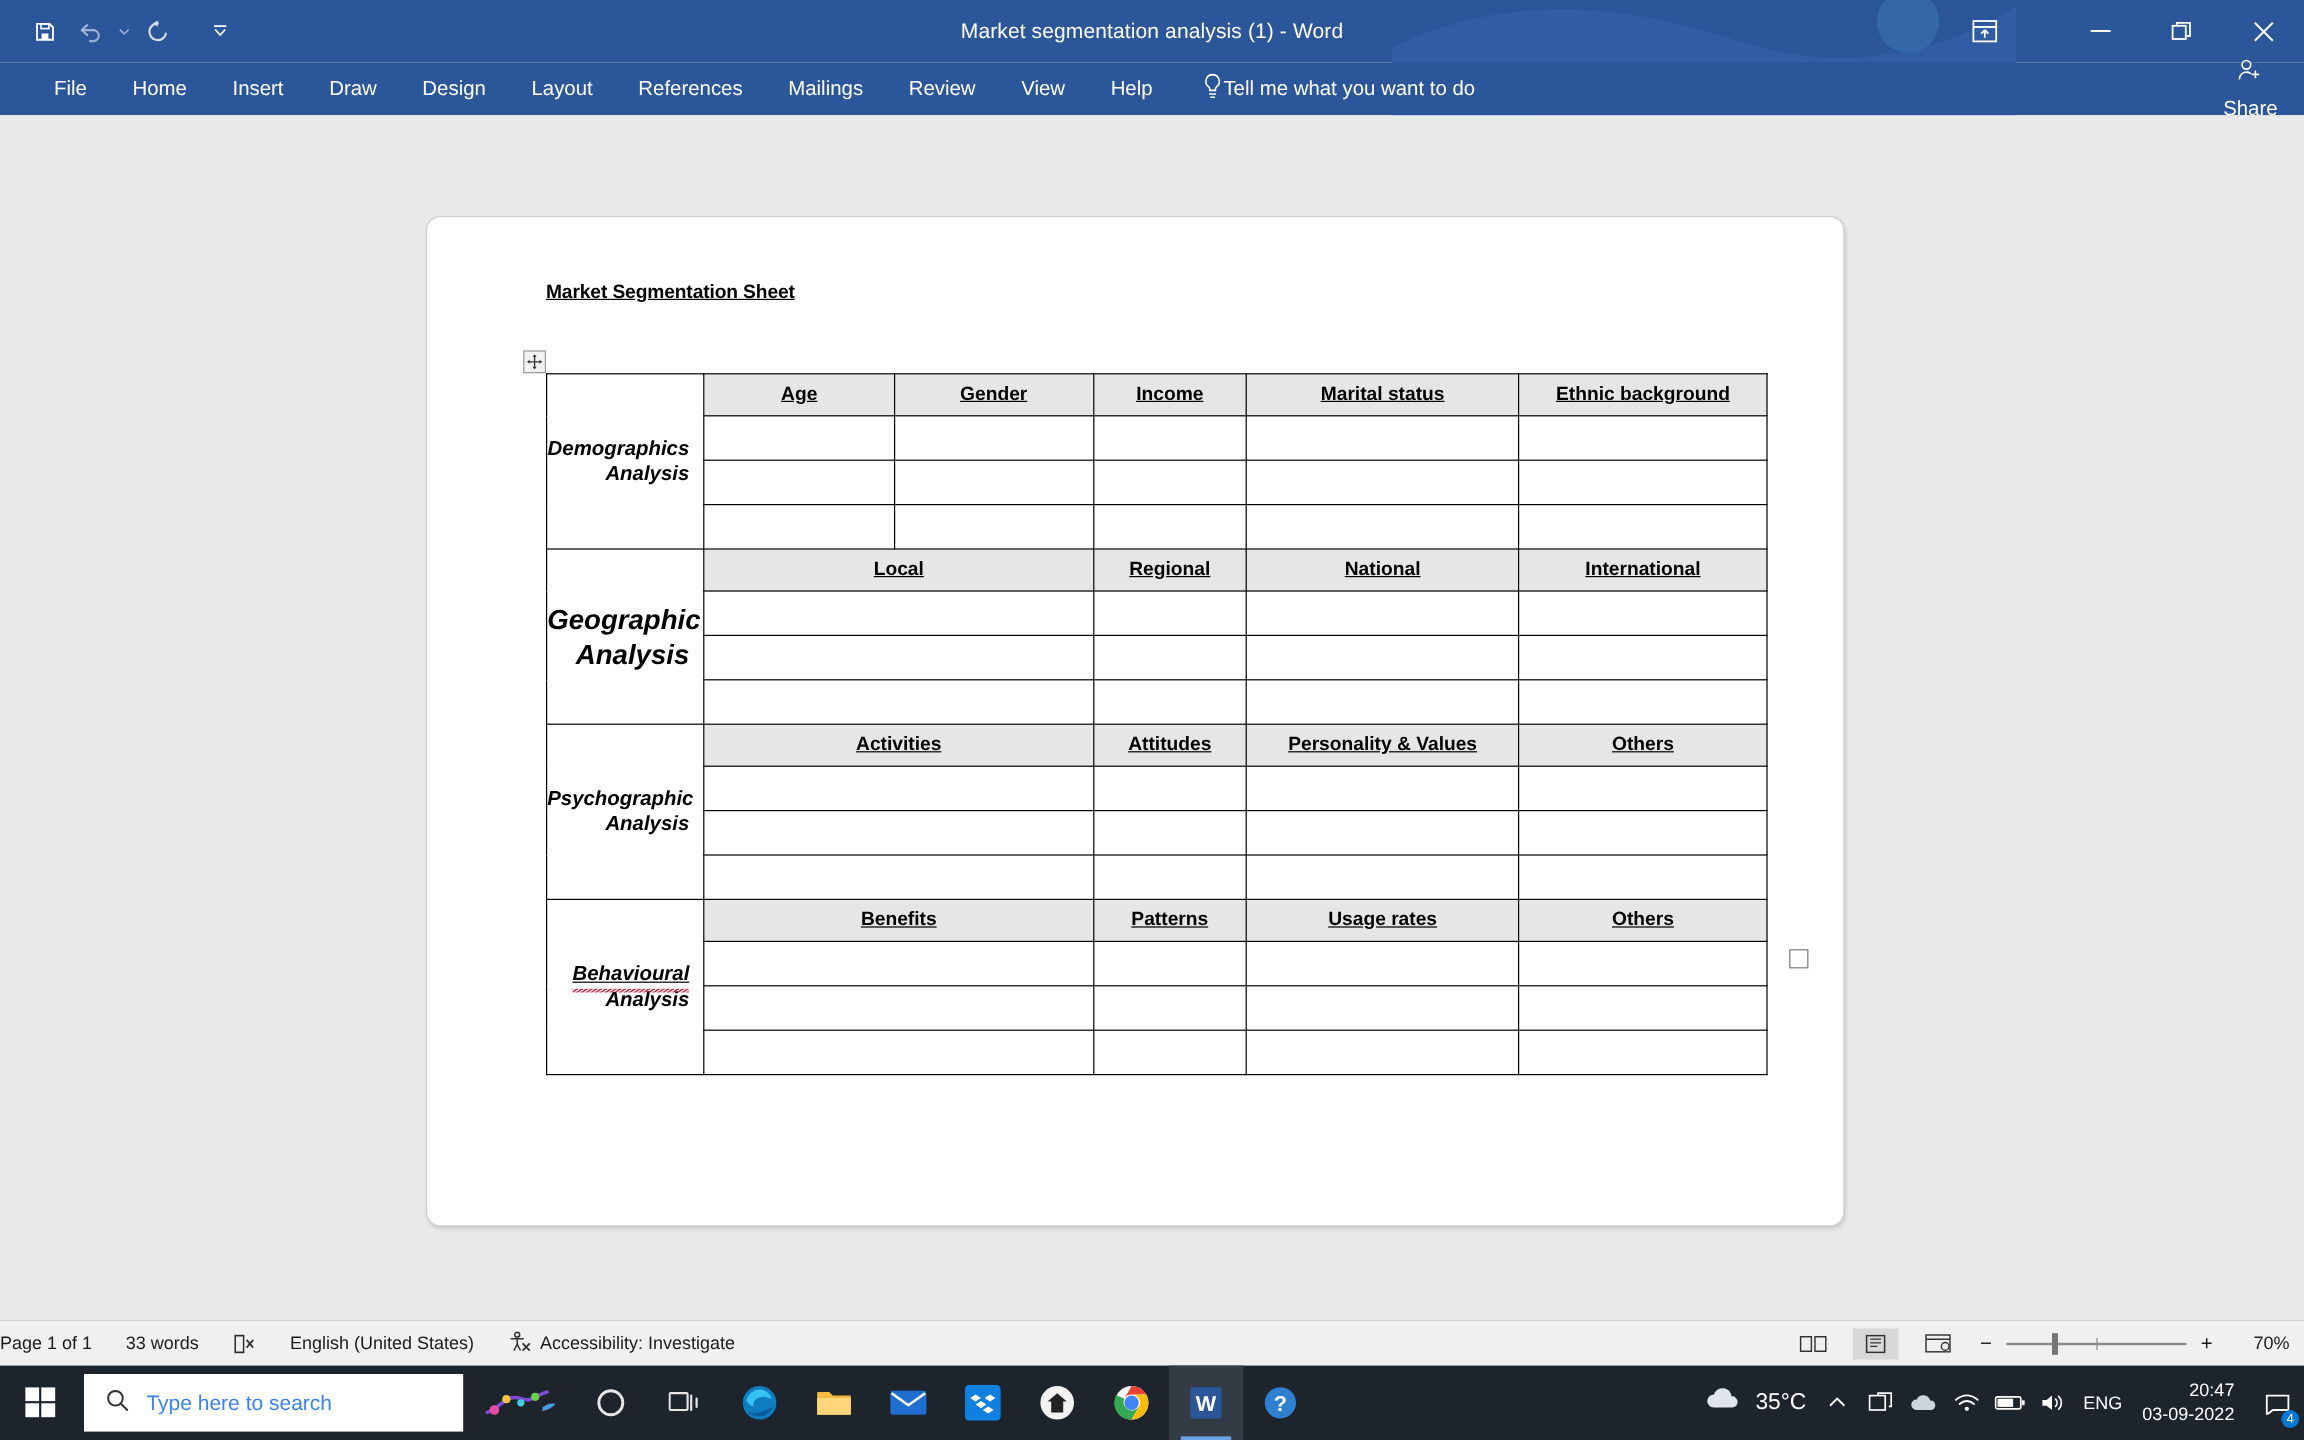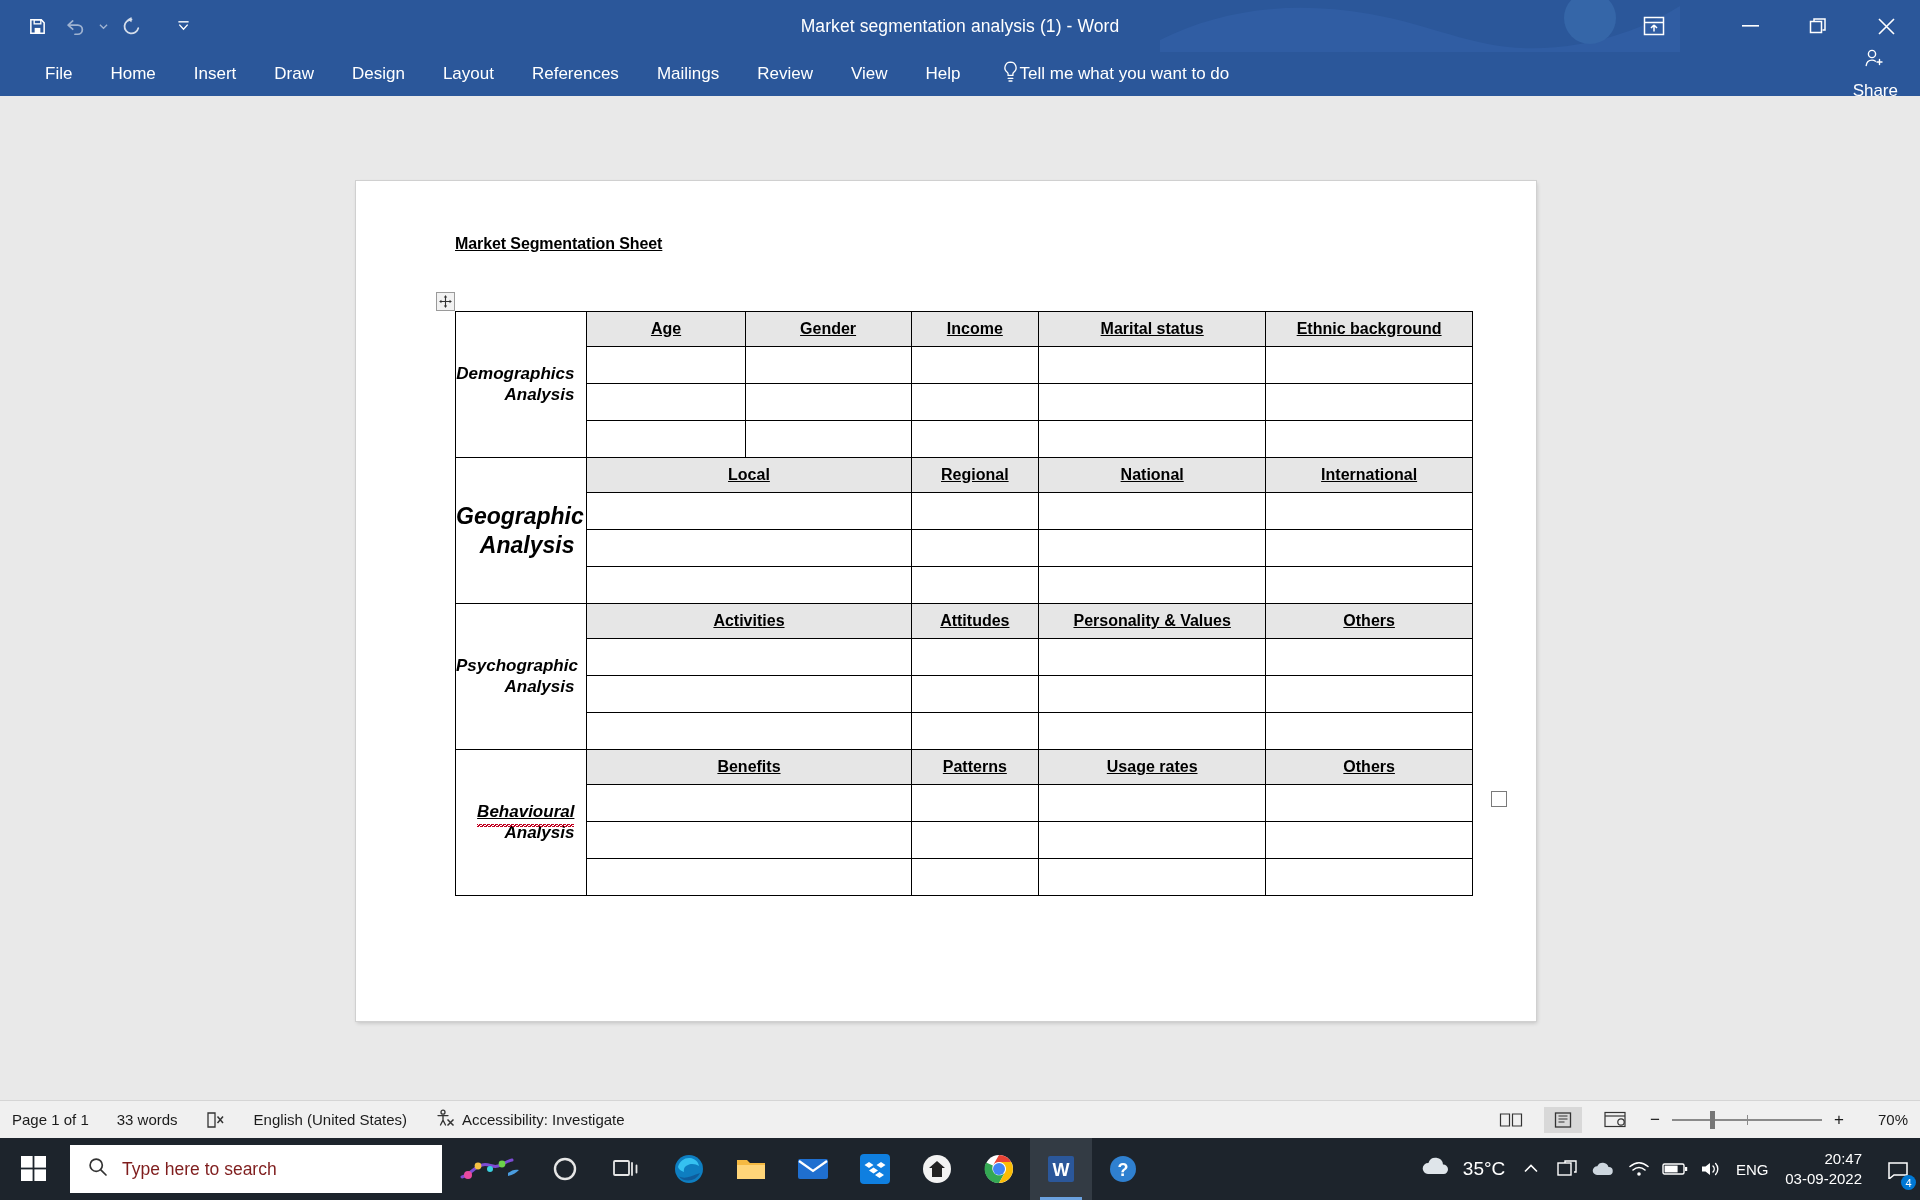--- a/index.html
+++ b/index.html
@@ -73,20 +73,21 @@
   
   .docarea {
     position: absolute; top: 96px; left: 0; width: 1920px; height: 1004px;
     background: #e9e9e9; overflow: hidden;
   }
   .page {
     position: absolute; left: 356px; top: 85px;
     width: 1180px; height: 840px;
     background: #ffffff;
     box-shadow: 0 0 0 1px #d0d0d0, 1px 2px 4px rgba(0,0,0,.18);
+    border-radius: 11px;
   }
   .doc-title {
     position: absolute; left: 99px; top: 54px;
     font-family: "Liberation Sans", sans-serif;
     font-size: 16px; font-weight: bold; color: #000;
     text-decoration: underline; letter-spacing: -0.1px;
   }
 
   .table-handle {
     position: absolute; left: 80px; top: 111px;
@@ -131,21 +132,21 @@
     position: absolute; left: 1135px; top: 610px;
     width: 16px; height: 16px; border: 1px solid #7a7a7a; background: #fff;
   }
 
   
   .statusbar {
     position: absolute; bottom: 62px; left: 0; width: 1920px; height: 38px;
     background: #f0f0f0; border-top: 1px solid #d5d5d5;
     display: flex; align-items: center; font-size: 15px; color: #1b1b1b;
   }
-  .sb-left { display: flex; align-items: center; gap: 28px; padding-left: 12px; }
+  .sb-left { display: flex; align-items: center; gap: 28px; }
   .sb-item { display: flex; align-items: center; gap: 7px; white-space: nowrap; }
   .sb-right {
     position: absolute; right: 12px; display: flex; align-items: center; gap: 14px;
   }
   .viewbtn {
     width: 38px; height: 26px; display: flex; align-items: center; justify-content: center;
   }
   .viewbtn.active { background: #d8d8d8; }
   .zoomslider { display: flex; align-items: center; gap: 10px; }
   .slider-track {
@@ -162,21 +163,21 @@
   
   .taskbar {
     position: absolute; bottom: 0; left: 0; width: 1920px; height: 62px;
     background: #1d242c;
     display: flex; align-items: center;
   }
   .start {
     width: 68px; height: 62px; display: flex; align-items: center; justify-content: center;
   }
   .searchbox {
-    width: 372px; height: 48px; background: #ffffff; color: #7f1d1d;
+    width: 316px; height: 48px; background: #ffffff; color: #3b82f6;
     display: flex; align-items: center; gap: 14px; padding-left: 18px;
     font-size: 17.5px; margin-left: 2px;
   }
   .tb-icons { display: flex; align-items: center; }
   .tb-ico {
     width: 62px; height: 62px; display: flex; align-items: center; justify-content: center;
     position: relative;
   }
   .tb-ico.active { background: #333b44; }
   .tb-ico.active::after {

